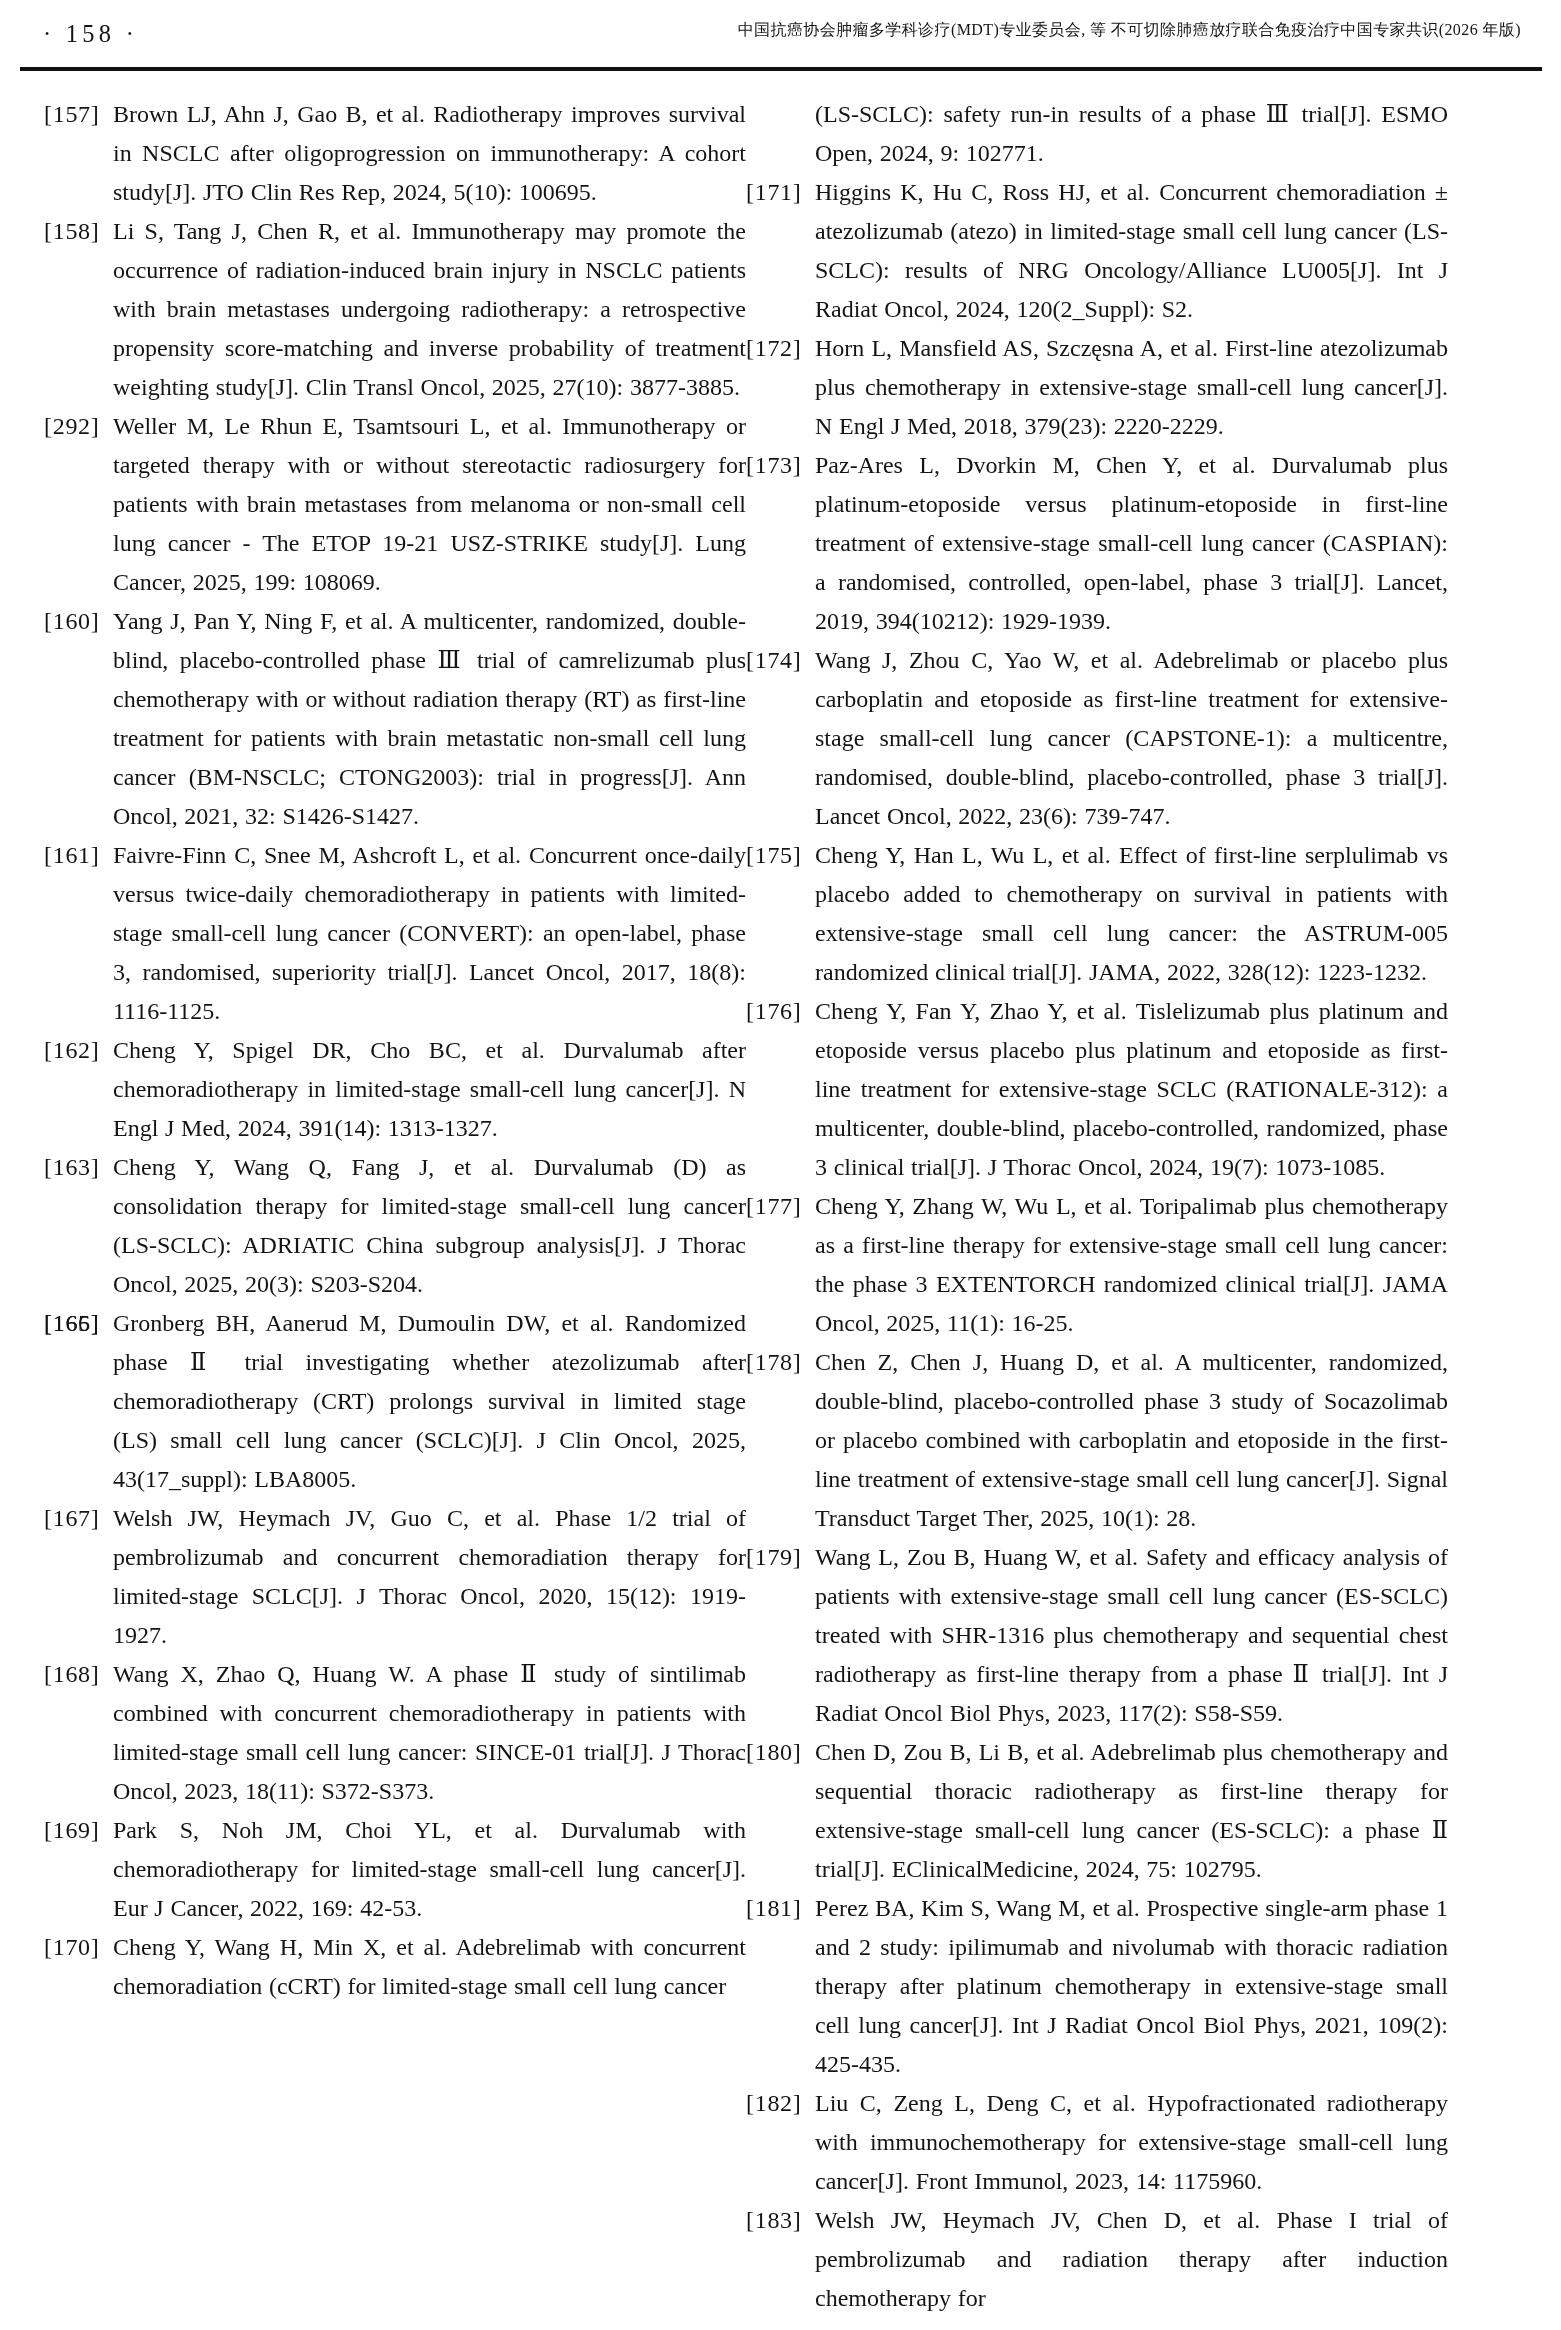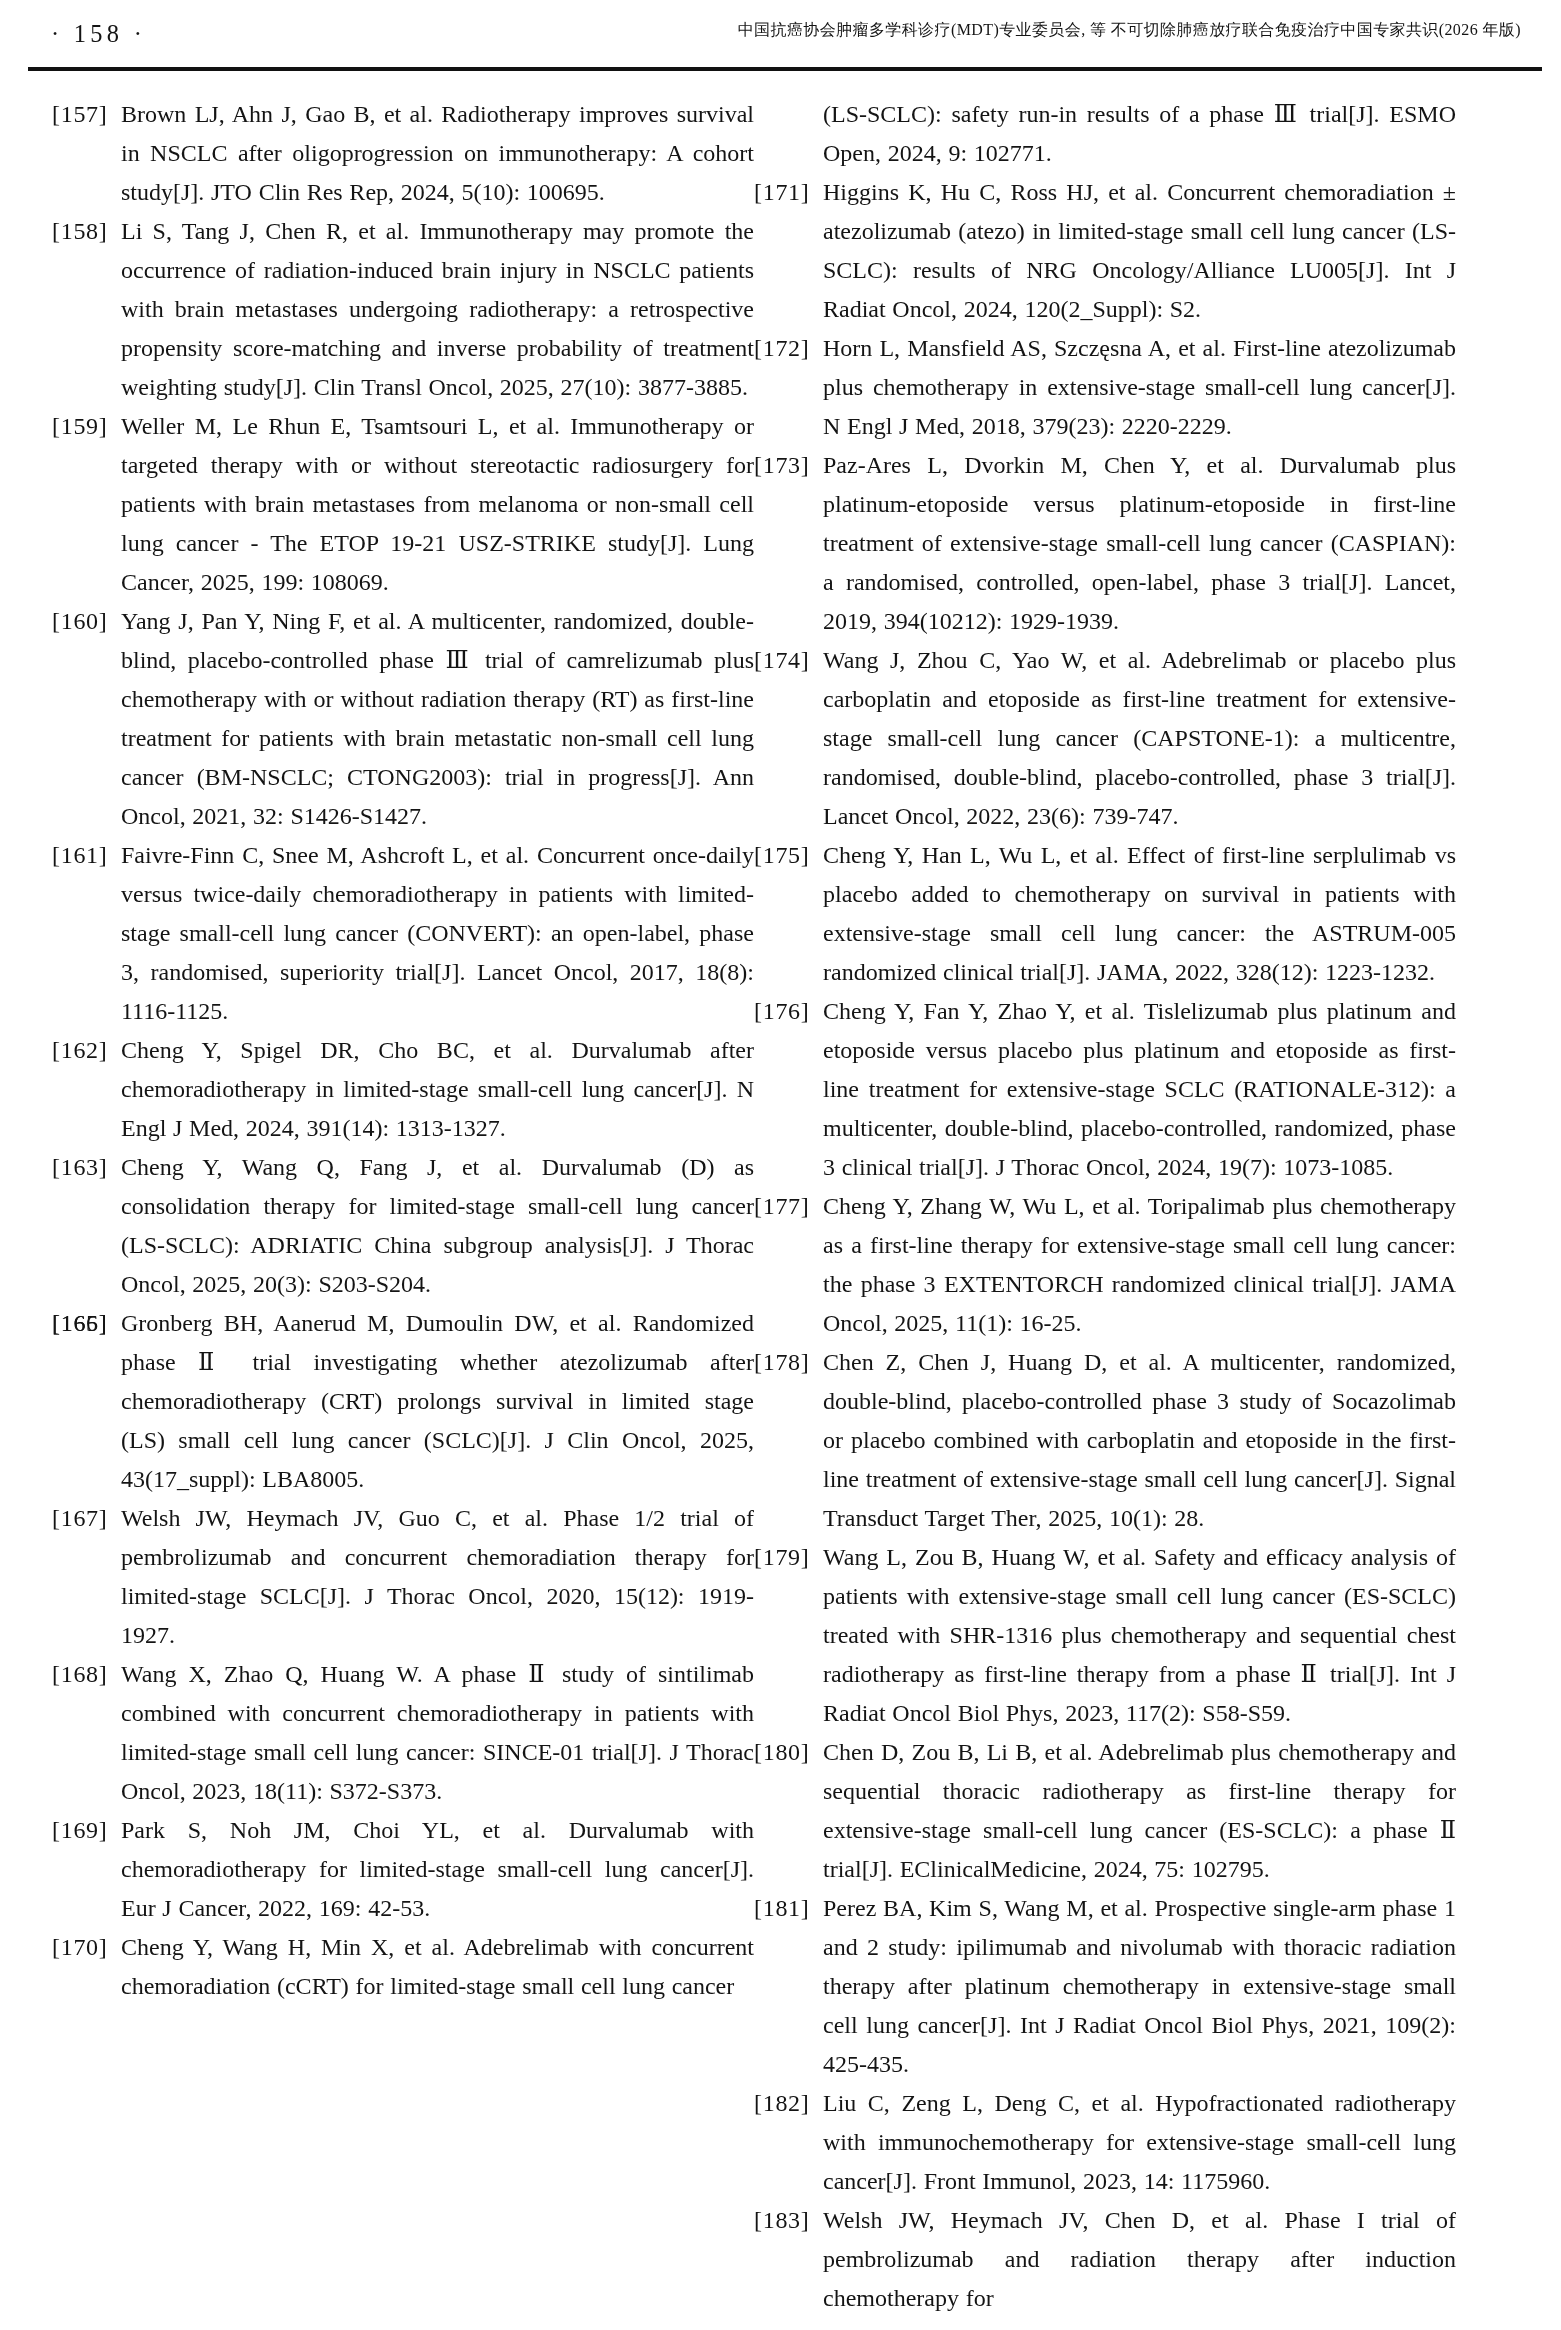--- a/index.html
+++ b/index.html
@@ -10,21 +10,20 @@
     background: #ffffff;
     color: #141414;
     overflow: hidden;
     font-family: "Liberation Serif", "DejaVu Serif", "DejaVu Sans", serif;
   }
   .page {
     position: relative;
     width: 1561px;
     height: 2330px;
     box-sizing: border-box;
-    padding-left: 8px;
   }
   .header {
     position: relative;
     height: 73px;
   }
   .page-num {
     position: absolute;
     left: 43px;
     top: 20px;
     font-size: 24.4px;
@@ -87,21 +86,21 @@
     <div class="col">
   <div class="ref">
     <span class="num">[157]</span><span class="txt">Brown LJ, Ahn J, Gao B, et al. Radiotherapy improves survival in NSCLC after oligoprogression on immunotherapy: A cohort study[J]. JTO Clin Res Rep, 2024, 5(10): 100695.</span>
   </div>
 
   <div class="ref">
     <span class="num">[158]</span><span class="txt">Li S, Tang J, Chen R, et al. Immunotherapy may promote the occurrence of radiation-induced brain injury in NSCLC patients with brain metastases undergoing radiotherapy: a retrospective propensity score-matching and inverse probability of treatment weighting study[J]. Clin Transl Oncol, 2025, 27(10): 3877-3885.</span>
   </div>
 
   <div class="ref">
-    <span class="num">[159]</span><span class="txt">Weller M, Le Rhun E, Tsamtsouri L, et al. Immunotherapy or targeted therapy with or without stereotactic radiosurgery for patients with brain metastases from melanoma or non-small cell lung cancer - The ETOP 19-21 USZ-STRIKE study[J]. Lung Cancer, 2025, 199: 108069.</span>
+    <span class="num">[292]</span><span class="txt">Weller M, Le Rhun E, Tsamtsouri L, et al. Immunotherapy or targeted therapy with or without stereotactic radiosurgery for patients with brain metastases from melanoma or non-small cell lung cancer - The ETOP 19-21 USZ-STRIKE study[J]. Lung Cancer, 2025, 199: 108069.</span>
   </div>
 
   <div class="ref">
     <span class="num">[160]</span><span class="txt">Yang J, Pan Y, Ning F, et al. A multicenter, randomized, double-blind, placebo-controlled phase Ⅲ trial of camrelizumab plus chemotherapy with or without radiation therapy (RT) as first-line treatment for patients with brain metastatic non-small cell lung cancer (BM-NSCLC; CTONG2003): trial in progress[J]. Ann Oncol, 2021, 32: S1426-S1427.</span>
   </div>
 
   <div class="ref">
     <span class="num">[161]</span><span class="txt">Faivre-Finn C, Snee M, Ashcroft L, et al. Concurrent once-daily versus twice-daily chemoradiotherapy in patients with limited-stage small-cell lung cancer (CONVERT): an open-label, phase 3, randomised, superiority trial[J]. Lancet Oncol, 2017, 18(8): 1116-1125.</span>
   </div>
 

